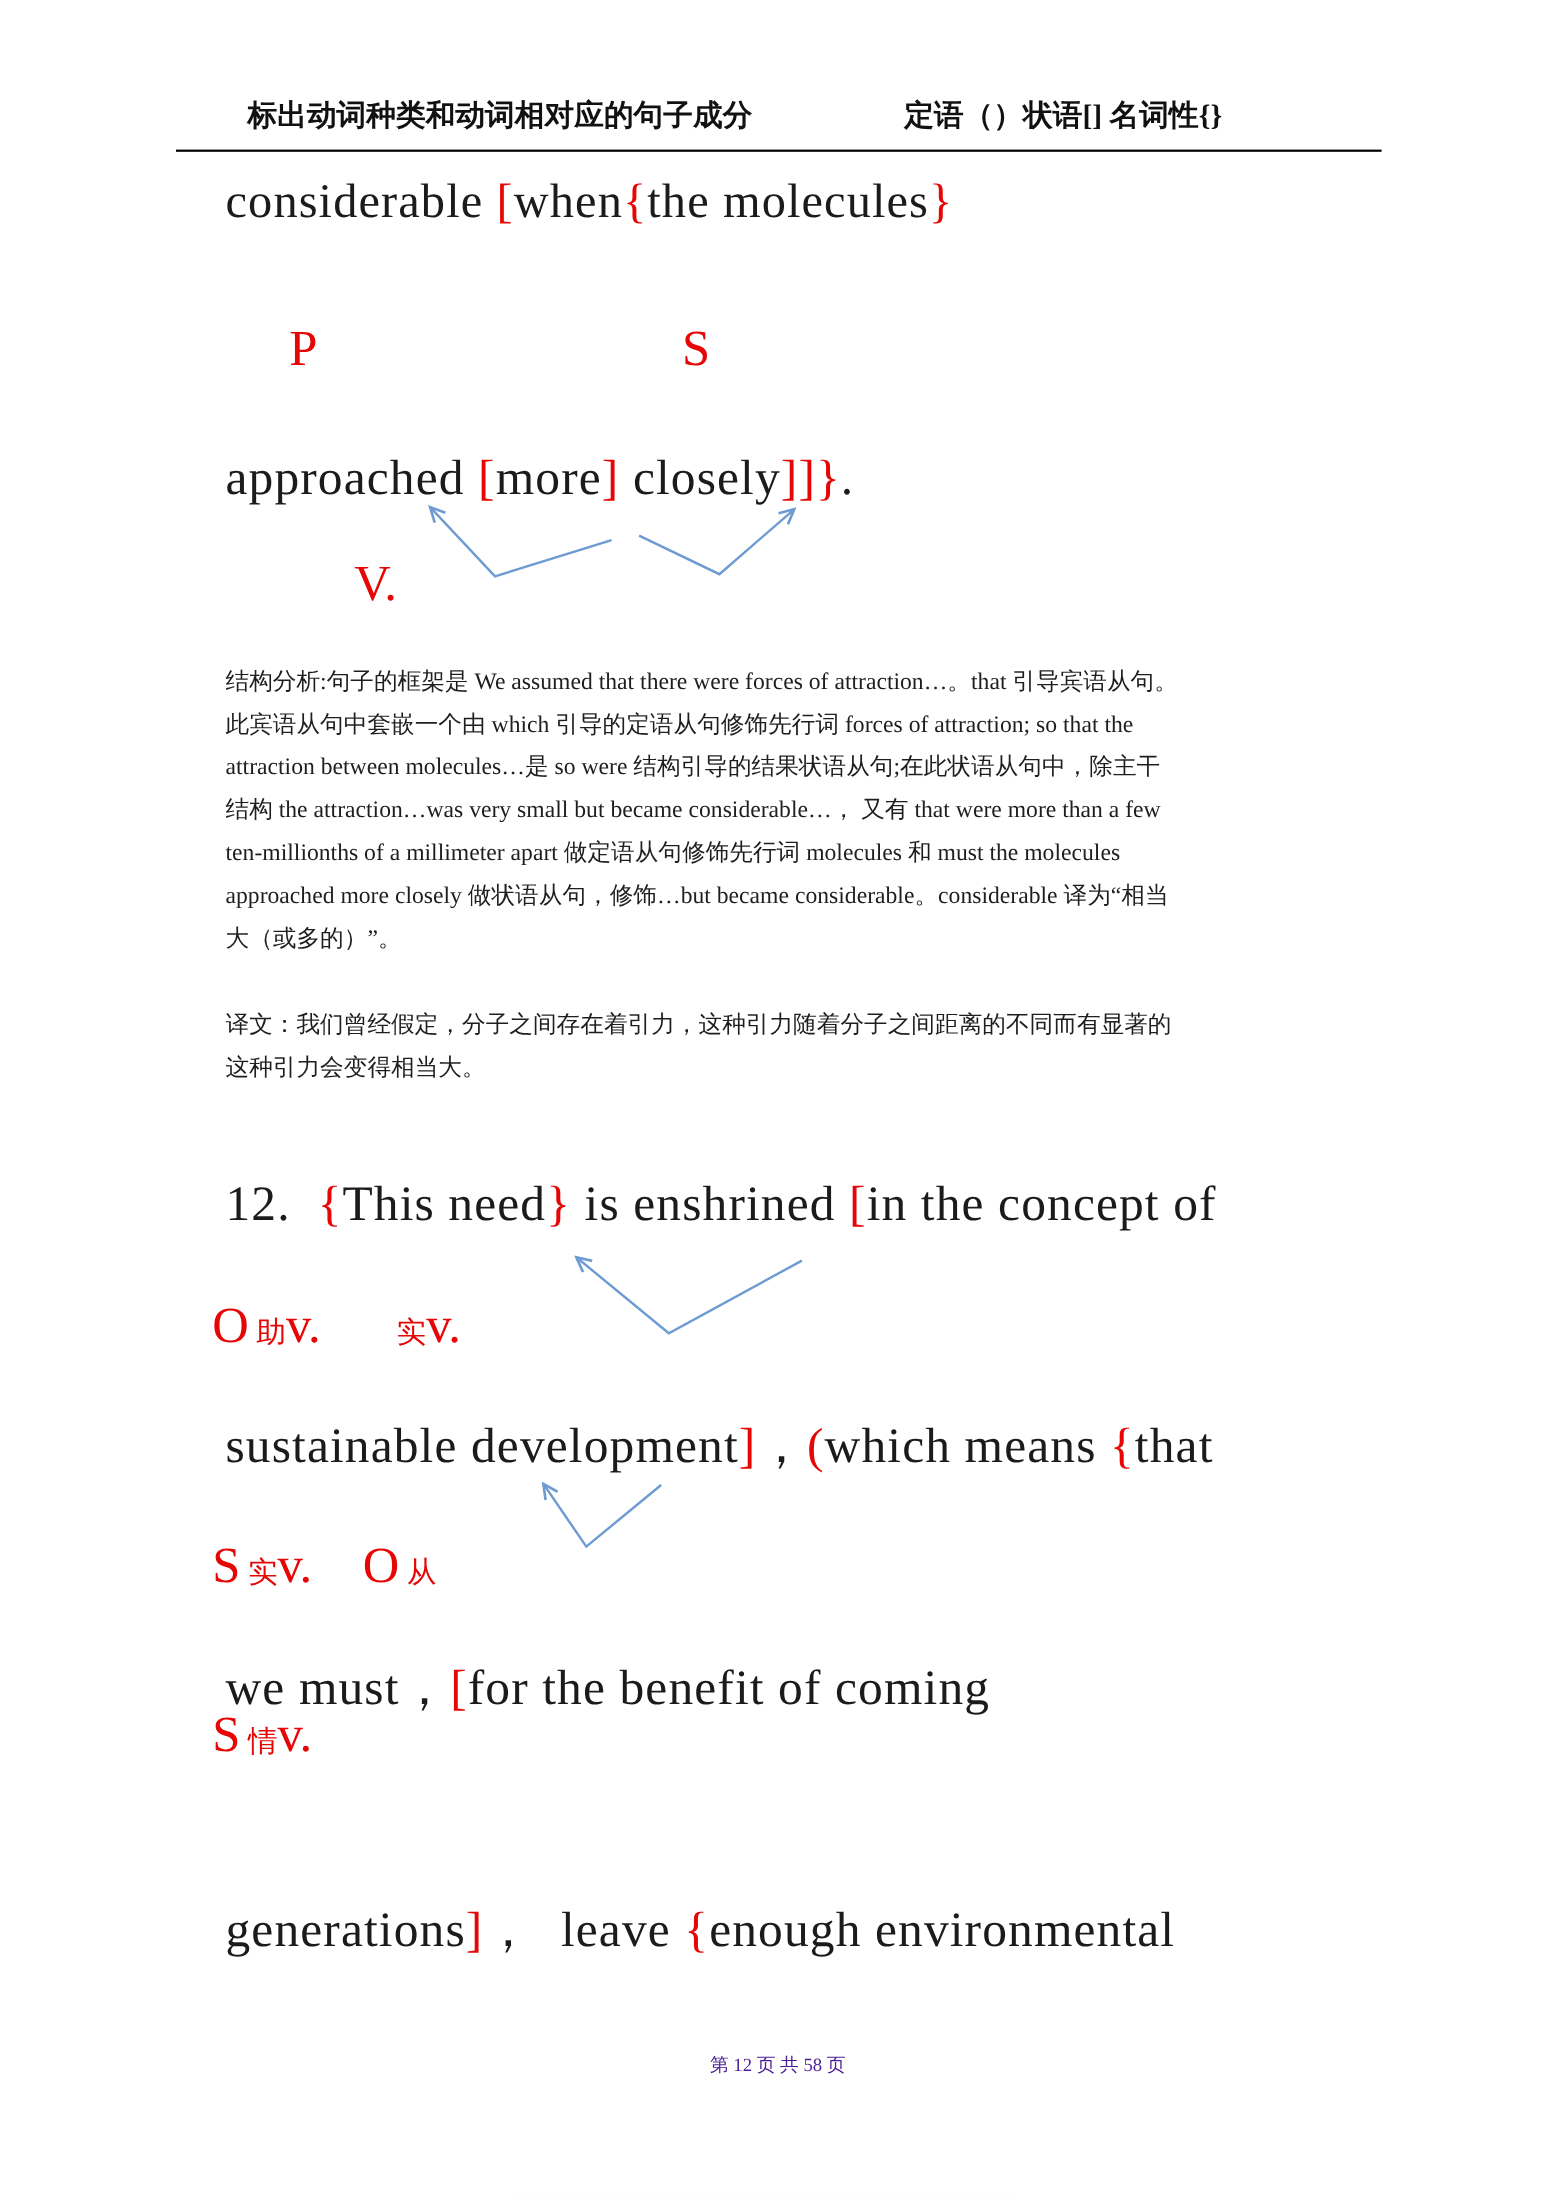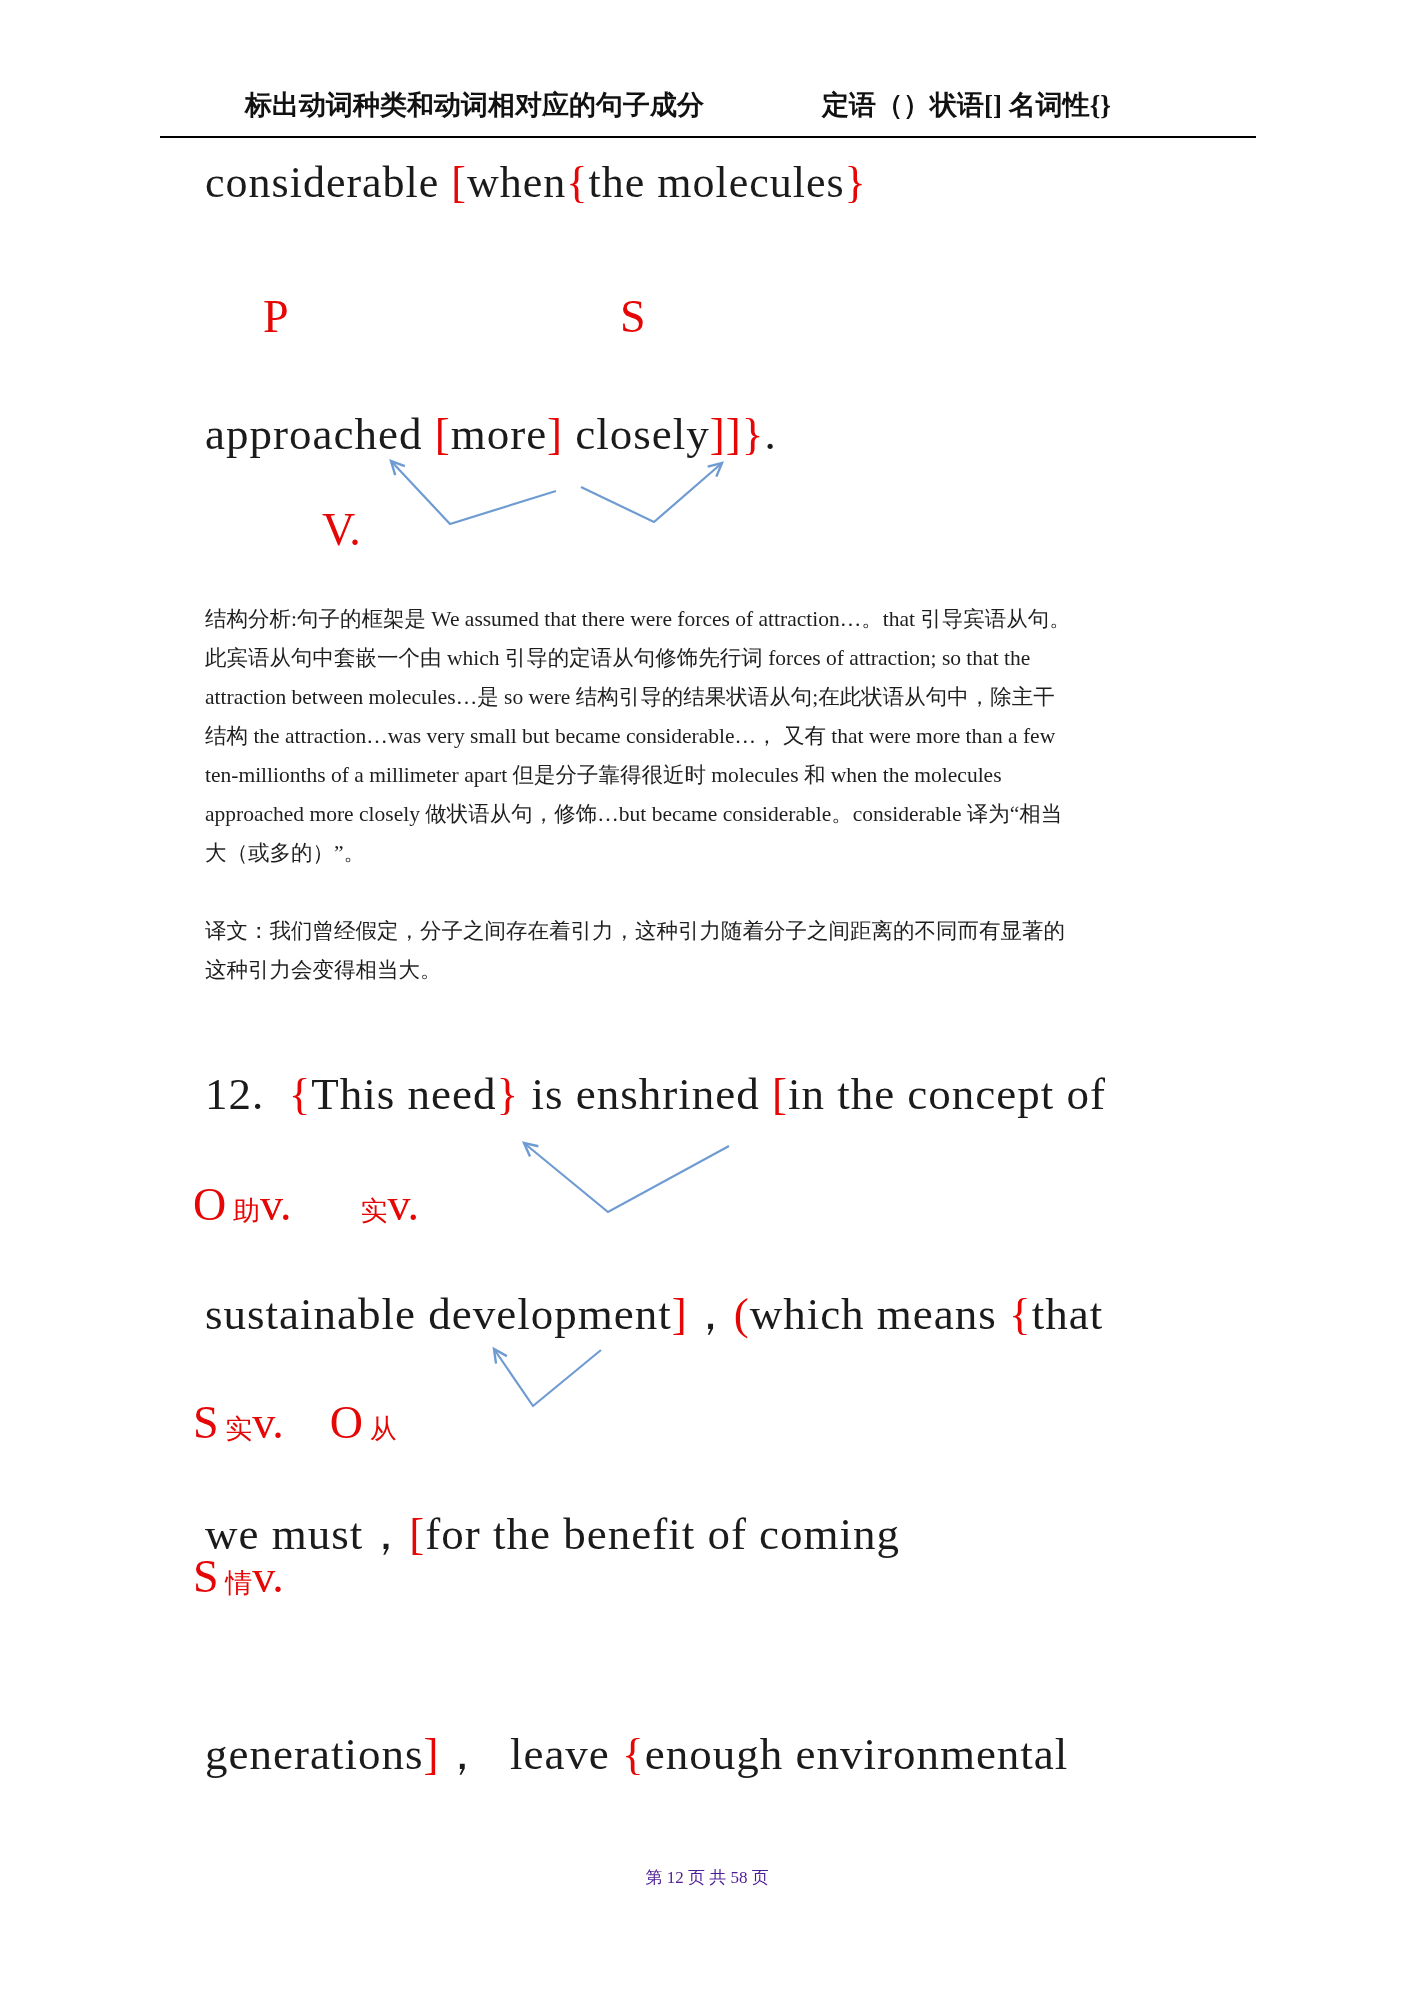--- a/index.html
+++ b/index.html
@@ -9,21 +9,21 @@
     background:#ffffff;
     margin:0 auto;
     overflow:hidden;
     font-family:"Liberation Serif","DejaVu Serif",serif;
     color:#1b1b1b;
   }
   .hdr{
     position:absolute;top:88px;left:0;width:1414px;height:34px;
     font-weight:bold;font-size:27px;line-height:34px;color:#111;
   }
-  .hdr .left{position:absolute;left:225px;white-space:pre;margin-left:20px;}
+  .hdr .left{position:absolute;left:225px;white-space:pre;}
   .hdr .right{position:absolute;left:822px;white-space:pre;}
   .rule{
     position:absolute;top:136px;left:160px;width:1096px;height:0;
     border-top:2px solid #000;
   }
   .big{
     position:absolute;left:205px;
     font-size:45px;line-height:56px;letter-spacing:1px;white-space:pre;color:#1b1b1b;
   }
   .big.sz1{font-size:44px;}
@@ -69,21 +69,21 @@
 
   <div class="big" style="top:406px;"><span class="b">approached </span><span class="r">[</span><span class="b">more</span><span class="r">]</span><span class="b"> closely</span><span class="r">]]}</span><span class="b">.</span></div>
 
   <span class="plabel" style="left:322px;top:503px;">V.</span>
 
   <div class="para" style="top:600px;">
       <div class="pline">结构分析:句子的框架是 We assumed that there were forces of attraction…。that 引导宾语从句。</div>
       <div class="pline">此宾语从句中套嵌一个由 which 引导的定语从句修饰先行词 forces of attraction; so that the</div>
       <div class="pline">attraction between molecules…是 so were 结构引导的结果状语从句;在此状语从句中，除主干</div>
       <div class="pline">结构 the attraction…was very small but became considerable…， 又有 that were more than a few</div>
-      <div class="pline">ten-millionths of a millimeter apart 但是分子靠得很近时 molecules 和 when the molecules</div>
+      <div class="pline">ten-millionths of a millimeter apart 做定语从句修饰先行词 molecules 和 must the molecules</div>
       <div class="pline">approached more closely 做状语从句，修饰…but became considerable。considerable 译为“相当</div>
       <div class="pline">大（或多的）”。</div>
     </div>
 
   <div class="para" style="top:912px;">
       <div class="pline">译文：我们曾经假定，分子之间存在着引力，这种引力随着分子之间距离的不同而有显著的</div>
       <div class="pline">这种引力会变得相当大。</div>
     </div>
 
   <div class="big" style="top:1066px;"><span class="b">12.  </span><span class="r">{</span><span class="b">This need</span><span class="r">}</span><span class="b"> is enshrined </span><span class="r">[</span><span class="b">in the concept of</span></div>

